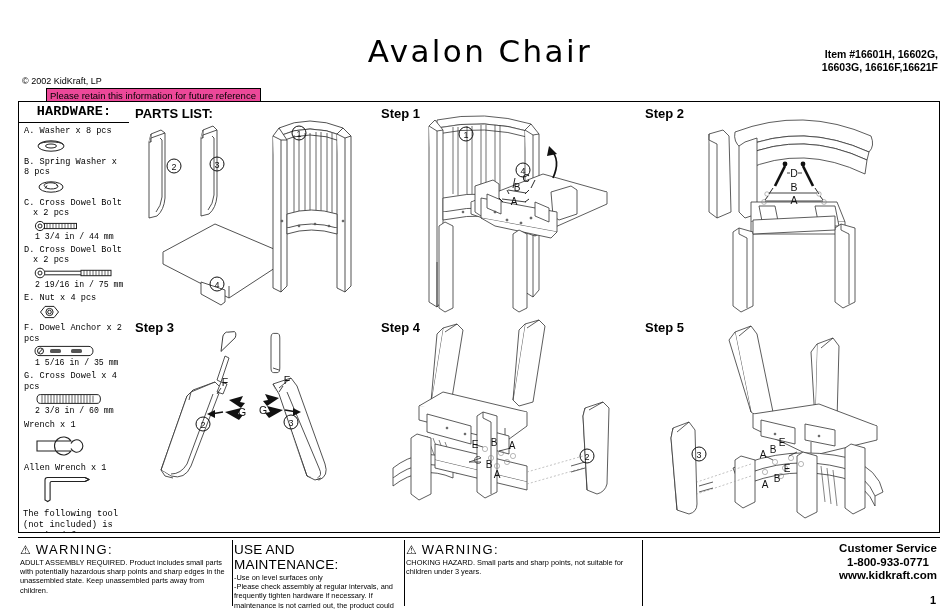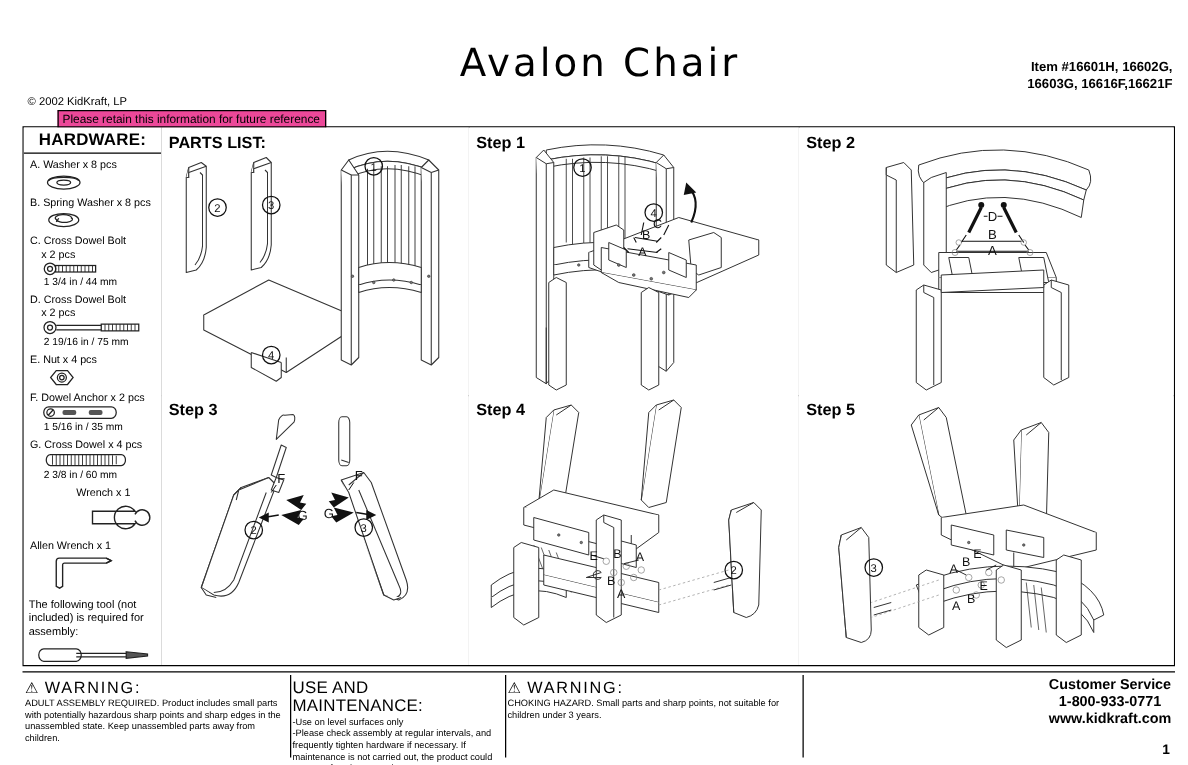--- a/index.html
+++ b/index.html
@@ -25,21 +25,21 @@
   #order-box{position:absolute;right:10px;top:88px;border:1px solid #000;padding:1px 3px;font-size:8.2px;background:#fff;}
 
   
   #grid{position:absolute;left:18px;top:101px;width:922px;height:432px;border:1.4px solid #000;box-sizing:border-box;}
   .panel{position:absolute;box-sizing:border-box;overflow:hidden;background:#fff;}
   .vline{position:absolute;top:0;width:0;border-left:1.4px solid #000;}
   .hline{position:absolute;left:0;height:0;border-top:1.4px solid #000;}
   .panel-title{position:absolute;left:6px;top:4px;font-size:13px;font-weight:bold;}
 
   
-  #hw{left:0;top:0;width:110px;height:430px;}
+  #hw{left:0;top:0;width:110px;height:430px;font-family:Liberation Mono, monospace;}
   #hw-head{position:absolute;left:0;top:2px;width:110px;text-align:center;font-size:13.5px;font-weight:bold;letter-spacing:.2px;}
   #hw-rule{position:absolute;left:0;top:20px;width:110px;border-top:1.2px solid #000;}
   #hw-list{position:absolute;left:4px;top:24px;width:104px;}
   .hw-item{position:relative;margin-bottom:3px;}
   .hw-label{font-size:8.6px;line-height:10.5px;padding-left:1px;}
   .hw-label .sub{display:block;padding-left:9px;}
   .hw-fig{height:17px;position:relative;}
   .hw-dim{font-size:8.2px;padding-left:12px;line-height:10px;}
   .hw-note{font-size:8.8px;line-height:11px;margin-top:6px;}
 
@@ -205,21 +205,21 @@
               <path d="M14 7 a3.4 4.4 0 0 1 3.4 -4.4 H74 a3.4 4.4 0 0 1 0 8.8 H17.4 A3.4 4.4 0 0 1 14 7z"></path>
               <g stroke-width=".7">
                     <path d="M19 3.2v7.6M22 3v8M25 2.9v8.2M28 2.8v8.4M31 2.8v8.4M34 2.8v8.4M37 2.8v8.4M40 2.8v8.4M43 2.8v8.4M46 2.8v8.4M49 2.8v8.4M52 2.8v8.4M55 2.8v8.4M58 2.8v8.4M61 2.9v8.2M64 3v8M67 3.2v7.6M70 3.6v6.8"></path>
                   </g>
                 </g>
               </svg>
           </div>
           <div class="hw-dim">2 3/8 in / 60 mm</div>
         </div>
 
-        <div class="hw-item" style="margin-top:4px;margin-left:37px;">
+        <div class="hw-item" style="margin-top:4px;">
           <div class="hw-label">Wrench x 1</div>
           <div class="hw-fig" style="height:28px;">
             <svg width="104" height="28" viewBox="0 0 104 28">
                 <g fill="none" stroke="#222" stroke-width="1.1">
               <path d="M14 10 H48 a9 9 0 1 0 0 10 H14 z"></path>
               <path d="M48 12.5 a6.2 6.2 0 1 1 0 5"></path>
                 </g>
               </svg>
           </div>
         </div>

